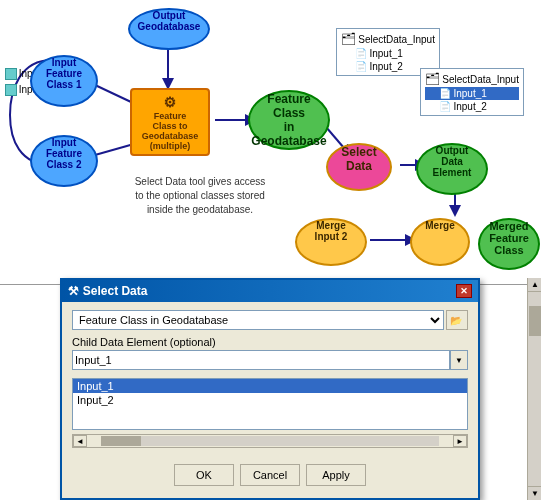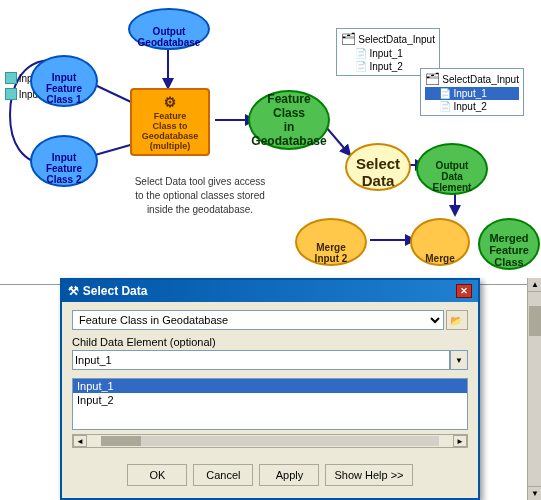--- a/index.html
+++ b/index.html
@@ -181,21 +181,21 @@
       border: 1px solid #ACA899;
       font-size: 11px;
       cursor: pointer;
       padding: 0 8px;
     }
 
     
     .node {
       position: absolute;
       display: flex;
-      align-items: flex-end;
+      align-items: flex-start;
       justify-content: center;
       text-align: center;
       font-size: 10px;
       font-weight: bold;
     }
 
     .node-ellipse {
       border-radius: 50%;
     }
 
@@ -356,21 +356,21 @@
     <div class="tree-item" style="padding-left:14px;">
       <span style="font-size:10px;">📄</span>
       <span>Input_1</span>
     </div>
     <div class="tree-item" style="padding-left:14px;">
       <span style="font-size:10px;">📄</span>
       <span>Input_2</span>
     </div>
   </div>
 
-  <div class="node node-ellipse node-orange" style="left:345px;top:143px;width:66px;height:48px;font-size:15px;background:#fef9c3;border-color:#CC8800;color:#3C2800;">
+  <div class="node node-ellipse node-orange" style="left:326px;top:143px;width:66px;height:48px;font-size:12px;background:#ec4899;border-color:#CC8800;color:#3C2800;">
     <span style="white-space:pre-line;">Select
 Data</span>
   </div>
 
   <div class="node node-ellipse node-green" style="left:416px;top:143px;width:72px;height:52px;font-size:10px;">
     <span style="white-space:pre-line;">Output
 Data
 Element</span>
   </div>
 
@@ -449,21 +449,20 @@
         <div class="scrollbar-thumb"></div>
       </div>
       <div class="scrollbar-arrow">►</div>
     </div>
   </div>
 
   <div class="dialog-buttons">
     <button class="dlg-btn">OK</button>
     <button class="dlg-btn">Cancel</button>
     <button class="dlg-btn">Apply</button>
-    <button class="dlg-btn">Show Help &gt;&gt;</button>
   </div>
 </div>
 
 <div class="scrollbar-right">
   <div style="width:14px;height:14px;background:#D4D0C8;border-bottom:1px solid #ACA899;display:flex;align-items:center;justify-content:center;font-size:8px;cursor:pointer;">▲</div>
   <div class="scrollbar-right-thumb"></div>
   <div style="position:absolute;bottom:0;width:14px;height:14px;background:#D4D0C8;border-top:1px solid #ACA899;display:flex;align-items:center;justify-content:center;font-size:8px;cursor:pointer;">▼</div>
 </div>
 
 </body></html>

